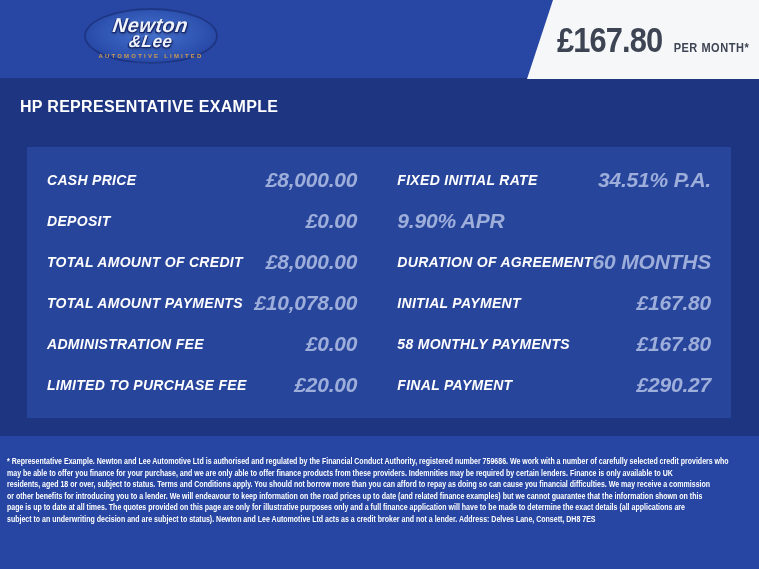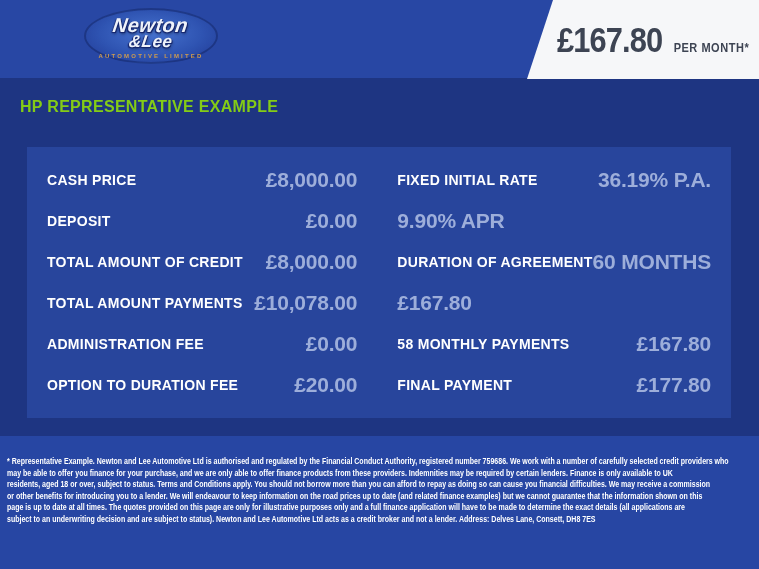--- a/index.html
+++ b/index.html
@@ -69,28 +69,28 @@
     color: #3d4453; letter-spacing: -1px;
   }
   .price-period {
     font-size: 12.5px; font-weight: bold;
     color: #3d4453; margin-left: 13px; letter-spacing: 0.6px;
   }
   
   .page-title {
     position: absolute; left: 20px; top: 98px;
     font-size: 16px; font-weight: bold;
-    color: #84cc16; letter-spacing: 0.3px;
+    color: #ffffff; letter-spacing: 0.3px;
     white-space: nowrap;
   }
   
   .panels {
     position: absolute; left: 27px; top: 147px;
     width: 704px; height: 271px;
-    display: flex; 
+    display: flex;  font-style: italic;
   }
   .panel {
     flex: 1;
     background: #28459c;
     padding: 12px 20px;
     display: flex; flex-direction: column;
   }
   .frow {
     flex: 1;
     display: flex; align-items: center; justify-content: space-between;
@@ -161,47 +161,48 @@
       </div>
       <div class="frow">
         <span class="frow-label">TOTAL AMOUNT PAYMENTS</span>
         <span class="frow-value">£10,078.00</span>
       </div>
       <div class="frow">
         <span class="frow-label">ADMINISTRATION FEE</span>
         <span class="frow-value">£0.00</span>
       </div>
       <div class="frow">
-        <span class="frow-label">OPTION TO DURATION FEE</span>
+        <span class="frow-label">LIMITED TO PURCHASE FEE</span>
         <span class="frow-value">£20.00</span>
       </div>
     </div>
 
     <div class="panel">
       <div class="frow">
         <span class="frow-label">FIXED INITIAL RATE</span>
-        <span class="frow-value">36.19% P.A.</span>
+        <span class="frow-value">34.51% P.A.</span>
       </div>
       <div class="frow">
         <span class="frow-value">9.90% APR</span>
       </div>
       <div class="frow">
         <span class="frow-label">DURATION OF AGREEMENT</span>
         <span class="frow-value">60 MONTHS</span>
       </div>
       <div class="frow">
+        <span class="frow-label">INITIAL PAYMENT</span>
         <span class="frow-value">£167.80</span>
       </div>
       <div class="frow">
         <span class="frow-label">58 MONTHLY PAYMENTS</span>
         <span class="frow-value">£167.80</span>
       </div>
       <div class="frow">
         <span class="frow-label">FINAL PAYMENT</span>
-        <span class="frow-value">£177.80</span>
+        <span class="frow-value">£290.27</span>
       </div>
     </div>
 
   </div>
 
   <div class="footer-band"></div>
 
   <div class="footer">
     <div class="line">* Representative Example. Newton and Lee Automotive Ltd is authorised and regulated by the Financial Conduct Authority, registered number 759686. We work with a number of carefully selected credit providers who</div>
     <div class="line">may be able to offer you finance for your purchase, and we are only able to offer finance products from these providers. Indemnities may be required by certain lenders. Finance is only available to UK</div>

